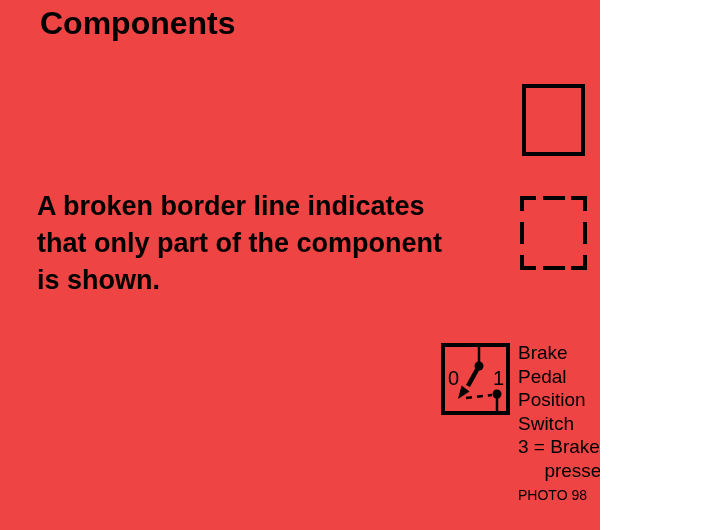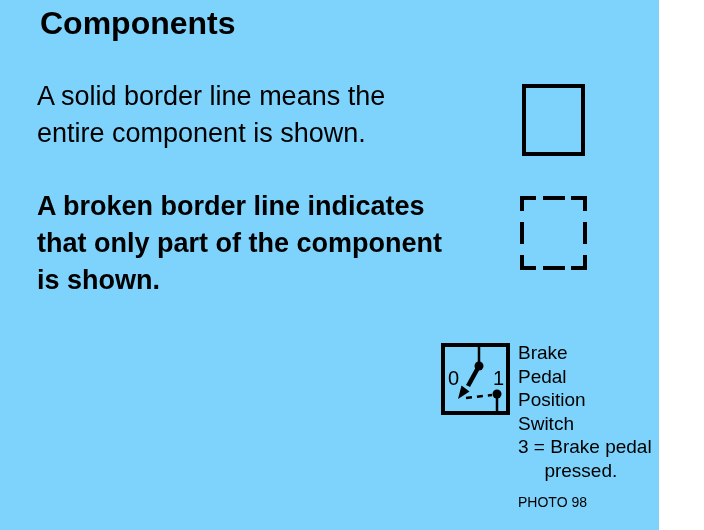--- a/index.html
+++ b/index.html
@@ -2,23 +2,23 @@
 <html><head>
 <meta charset="utf-8">
 <style>
   html, body {
     margin: 0;
     padding: 0;
     background: #ffffff;
   }
   .page {
     position: relative;
-    width: 659px;
+    width: 600px;
     height: 530px;
-    background: #7dd3fc;
+    background: #ef4444;
     color: #000000;
     font-family: "Liberation Sans", sans-serif;
     overflow: hidden;
     box-sizing: border-box;
   }
   .page * { box-sizing: border-box; }
 
   .title {
     position: absolute;
     left: 40px;
@@ -75,33 +75,31 @@
     top: 341px;
   }
   .note-label {
     font-size: 19px;
     line-height: 23.5px;
     white-space: pre;
   }
   .photo-ref {
     font-size: 14px;
     line-height: 18px;
-    margin-top: 11px;
+    margin-top: 4px;
     white-space: pre;
   }
 </style>
 </head>
 <body>
 
 <div class="page">
 
   <div class="title">Components</div>
 
-  <div class="para para-solid">A solid border line means the
-entire component is shown.</div>
 
   <div class="box-solid"></div>
 
   <div class="para para-broken">A broken border line indicates
 that only part of the component
 is shown.</div>
 
   <svg class="box-dashed" viewBox="0 0 67 74">
     <path d="M2 15 L2 2 L16 2
              M23 2 H45

